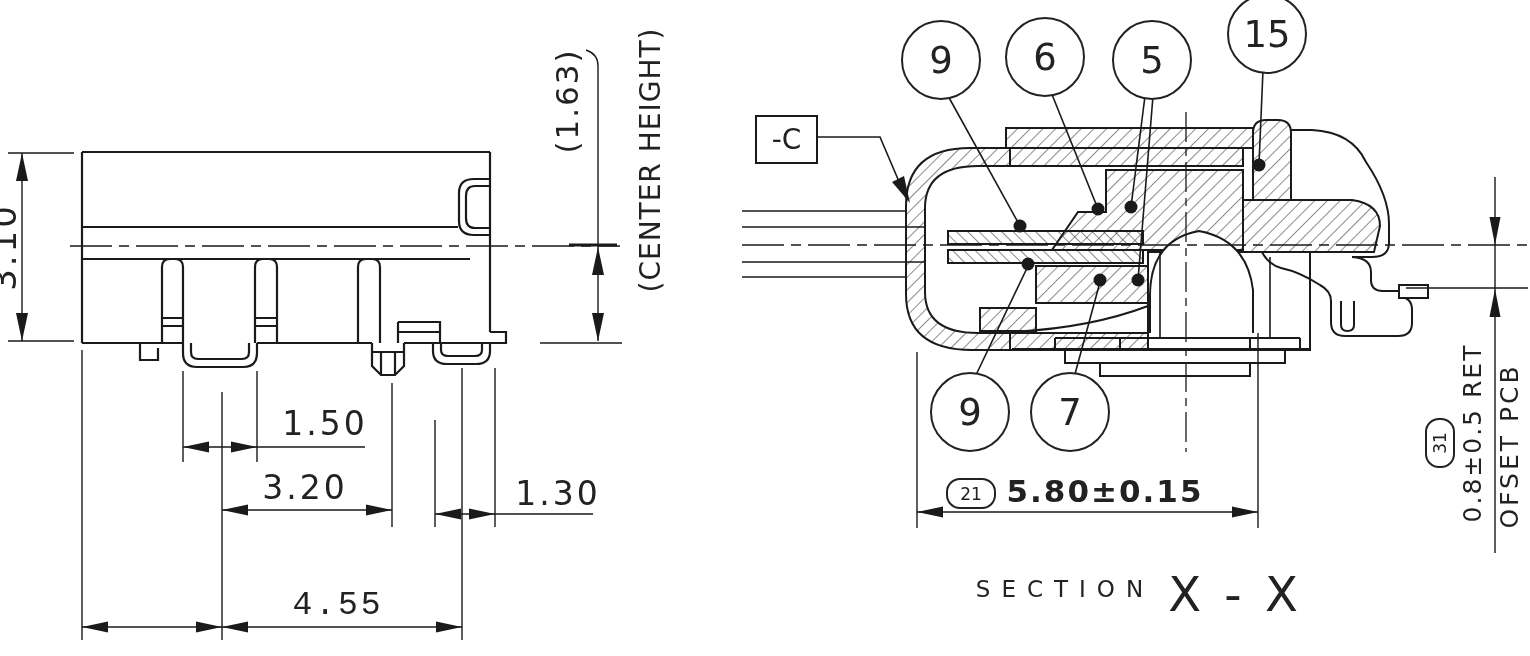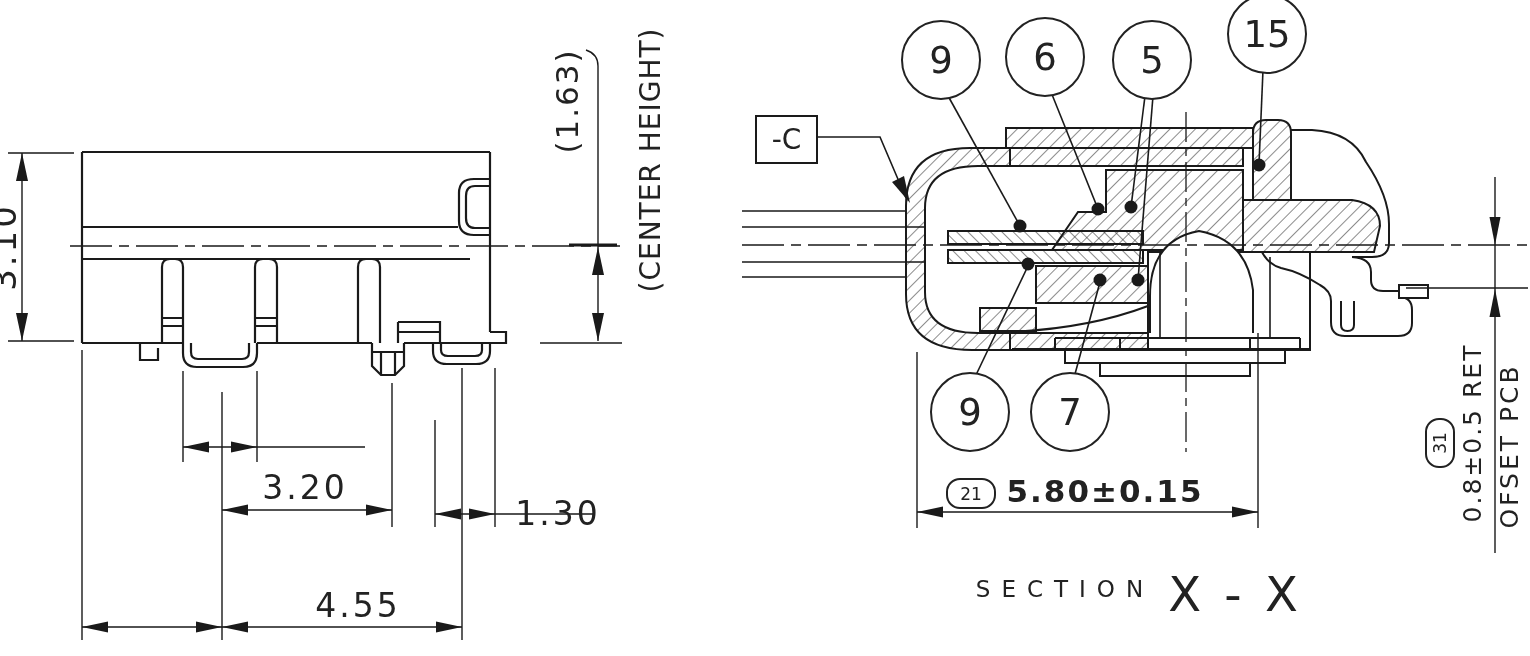--- a/index.html
+++ b/index.html
@@ -165,23 +165,24 @@
         <circle cx="1098" cy="209" r="6.5"></circle>
     <circle cx="1131" cy="207" r="6.5"></circle>
         <circle cx="1138" cy="280" r="6.5"></circle>
     <circle cx="1259" cy="165" r="6.5"></circle>
         <circle cx="1028" cy="264" r="6.5"></circle>
     <circle cx="1100" cy="280" r="6.5"></circle>
   </g>
 </svg>
 
 <div class="txt dimtext rot" style="left:-84px;top:227px;width:180px;height:40px;font-size:34px;">3.10</div>
+<div class="txt dimtext" style="left:255px;top:406px;width:140px;">1.50</div>
 <div class="txt dimtext" style="left:235px;top:470px;width:140px;">3.20</div>
-<div class="txt dimtext" style="left:488px;top:496px;width:140px;">1.30</div>
-<div class="txt dimtext" style="left:288px;top:588px;width:140px;">4.55</div>
+<div class="txt dimtext" style="left:488px;top:476px;width:140px;">1.30</div>
+<div class="txt dimtext" style="left:268px;top:588px;width:140px;font-family:Liberation Mono, monospace;">4.55</div>
 <div class="txt rot" style="left:479px;top:82px;width:180px;height:38px;font-size:31px;letter-spacing:2px;">(1.63)</div>
 <div class="txt rot" style="left:506px;top:140px;width:300px;height:40px;font-size:28px;letter-spacing:1px;">(CENTER HEIGHT)</div>
 
 <div class="datumbox">
   <span>-C</span>
 </div>
 
 <div class="balloon" style="left:901px;top:20px;">
   <span>9</span>
     </div>

